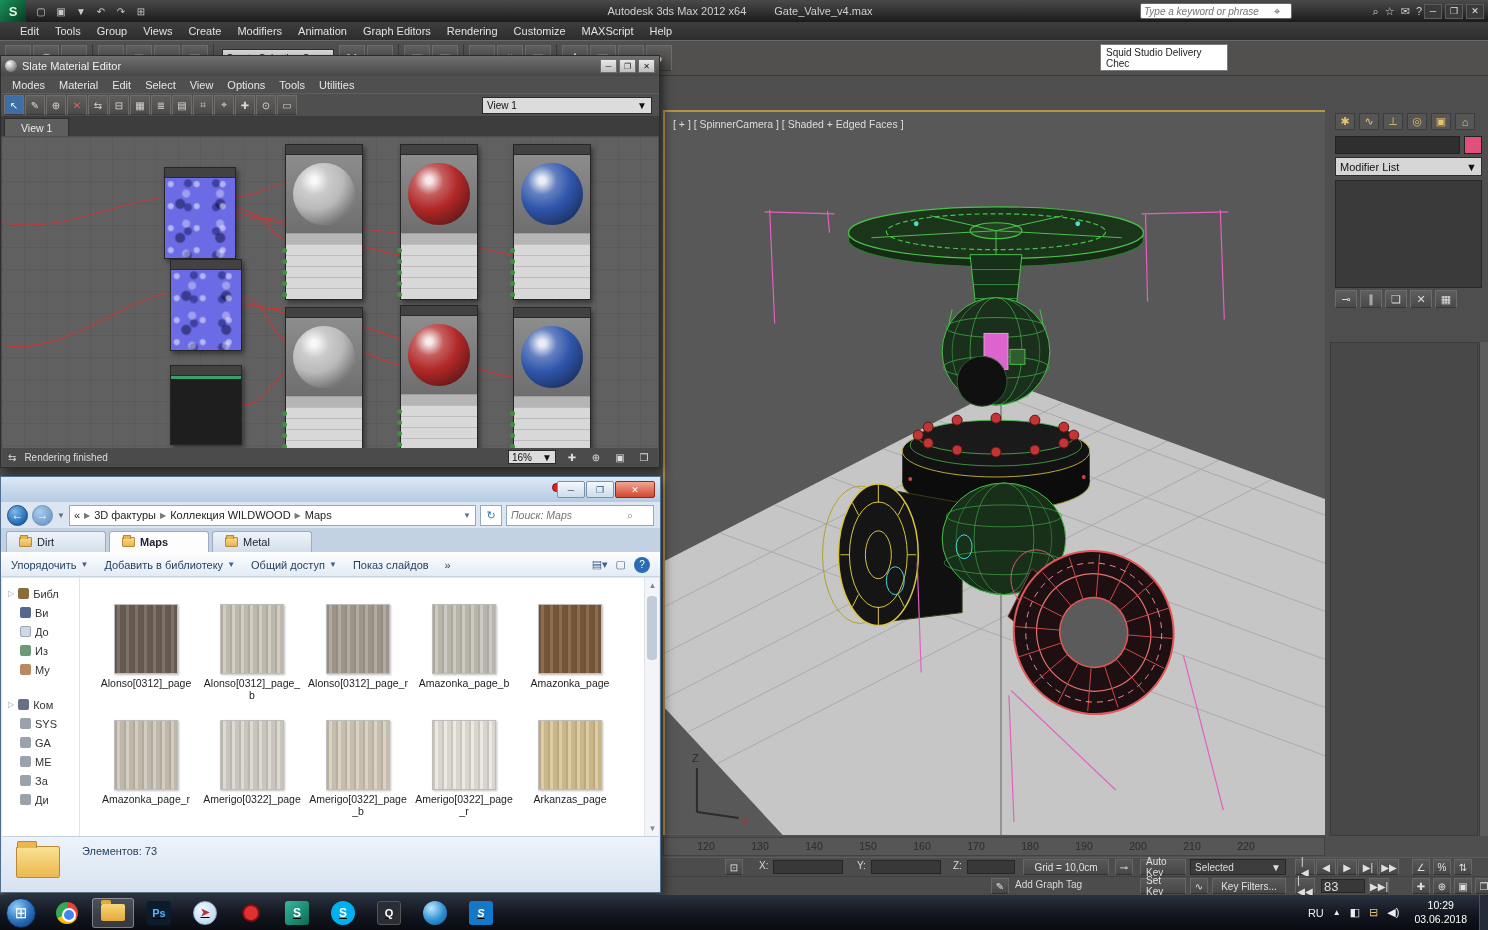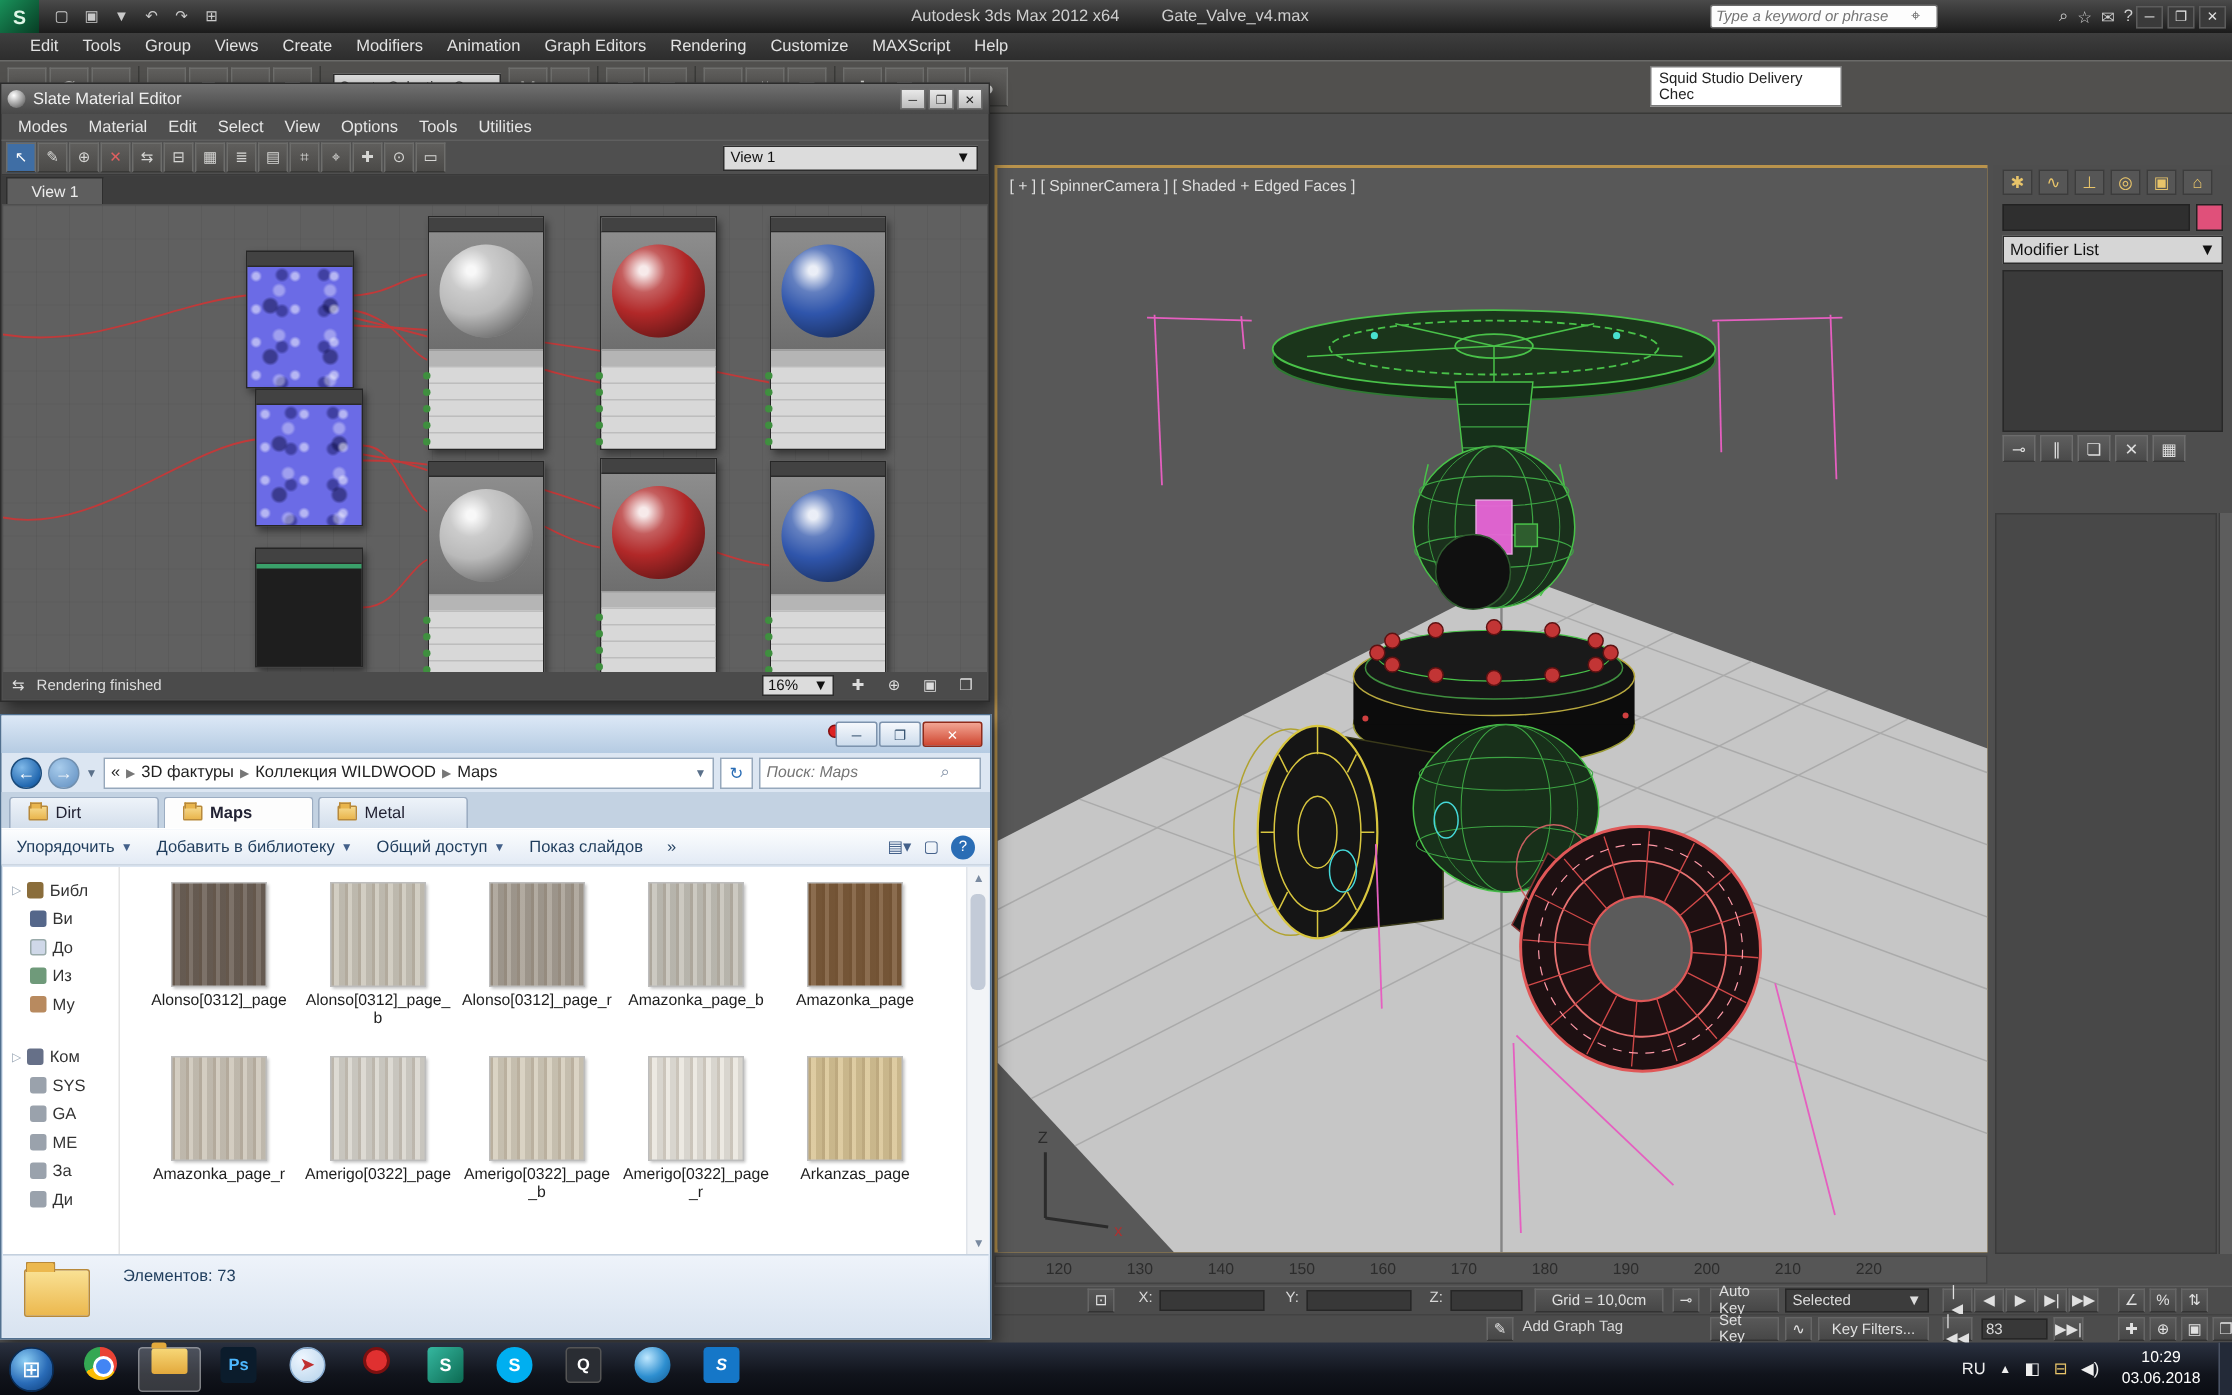--- a/index.html
+++ b/index.html
@@ -67,21 +67,21 @@
 
   
   .trackbar { position:absolute; left:663px; top:837px; width:662px; height:19px; background:#565656;
     border:1px solid #434343; z-index:3; }
   .tick { position:absolute; top:2px; transform:translateX(-50%); color:#2c2c2c; font-size:10.5px; }
   .sbar1, .sbar2 { position:absolute; left:663px; right:0; height:19px; background:#4c4c4c; z-index:3; color:#d8d8d8; }
   .sbar1 { top:857px; border-top:1px solid #5d5d5d; }
   .sbar2 { top:876px; height:19px; border-top:1px solid #424242; }
   .sb-abs { position:absolute; top:2px; font-size:10px; }
   .coord-field { position:absolute; top:2px; height:14px; background:#383838; border:1px solid #262626; color:#ddd;
-    font-size:10px; padding:0 2px; width:70px; font-family:inherit; }
+    font-size:13px; padding:0 2px; width:70px; font-family:inherit; }
   .sb-btn { position:absolute; top:1px; height:16px; background:linear-gradient(#585858,#474747);
     border:1px solid #666; border-bottom-color:#333; color:#e0e0e0; font-size:10px;
     display:flex; align-items:center; justify-content:center; padding:0 5px; }
   .sb-combo { position:absolute; top:1px; height:16px; background:#3c3c3c; border:1px solid #262626; color:#ddd;
     font-size:10px; display:flex; align-items:center; justify-content:space-between; padding:0 4px; }
   .pb-btn { width:20px; }
 
   
   .slate { position:absolute; left:0; top:55px; width:660px; height:413px; background:#4f4f4f;
     border:1px solid #2c2c2c; box-shadow:3px 4px 10px rgba(0,0,0,.55); z-index:20; }
@@ -166,21 +166,21 @@
   .cmd-right { margin-left:auto; display:flex; gap:8px; align-items:center; }
   .help-circle { width:16px; height:16px; border-radius:50%; background:#2a6db5; color:#fff; font-size:10px;
     display:flex; align-items:center; justify-content:center; }
   .ex-body { position:absolute; left:1px; right:1px; top:101px; bottom:56px; background:#fff; display:flex; }
   .ex-side { width:78px; border-right:1px solid #e4e4e4; padding-top:6px; overflow:hidden; }
   .side-item { display:flex; align-items:center; gap:4px; height:19px; padding-left:6px; color:#333; white-space:nowrap; }
   .side-item.child { padding-left:18px; }
   .side-item.group-gap { margin-top:16px; }
   .side-tri { color:#9aa7b5; font-size:8px; }
   .side-ico { width:11px; height:11px; border-radius:2px; flex:0 0 auto; }
-  .ex-grid { flex:1; padding:10px 2px 12px 16px; display:grid; grid-template-columns:repeat(5,106px); grid-auto-rows:116px; }
+  .ex-grid { flex:1; padding:10px 2px 12px 16px; display:grid; grid-template-columns:repeat(5,106px); grid-auto-rows:116px;margin-top:16px; }
   .tile { width:100px; text-align:center; }
   .thumb { width:64px; height:70px; margin:0 auto 3px; border:1px solid #bdbdbd; box-shadow:1px 1px 2px rgba(0,0,0,.25); position:relative; }
   .thumb::after { content:""; position:absolute; inset:0;
     background:repeating-linear-gradient(90deg, rgba(60,40,20,.18) 0 2px, rgba(255,255,255,.10) 2px 5px, rgba(0,0,0,.08) 5px 9px); }
   .tile-name { font-size:10.5px; color:#1e1e1e; line-height:1.15; word-break:break-all; }
   .ex-scroll { width:15px; background:#f2f4f7; border-left:1px solid #e0e4ea; position:relative; }
   .ex-scroll .thumb-bar { position:absolute; top:18px; left:2px; width:10px; height:64px; background:#c3cbd8; border-radius:4px; }
   .ex-scroll .arr { position:absolute; left:0; width:15px; height:15px; color:#7a8aa0; font-size:8px; text-align:center; line-height:15px; }
   .ex-status { position:absolute; left:1px; right:1px; bottom:1px; height:55px;
     background:linear-gradient(#eef3fa,#d8e3f0); border-top:1px solid #c4d0de; }
@@ -189,21 +189,21 @@
   .big-folder::before { content:""; position:absolute; top:-6px; left:0; width:18px; height:6px;
     background:#ecb84e; border:1px solid #b8893a; border-bottom:none; border-radius:2px 2px 0 0; }
   .ex-count { position:absolute; left:80px; top:8px; color:#1e3c5c; }
 
   
   .taskbar { position:absolute; left:0; right:0; bottom:0; height:35px;
     background:linear-gradient(#2a3140,#11141c 60%,#0a0c12); z-index:50; display:flex; align-items:center; }
   .start-orb { width:30px; height:30px; border-radius:50%; margin:0 8px 0 6px;
     background:radial-gradient(circle at 35% 30%, #8ed0f5, #2a6cb8 55%, #0b3a74); border:1px solid #0a2c55;
     color:#fff; font-size:15px; display:flex; align-items:center; justify-content:center; }
-  .tb-app { width:42px; height:30px; border-radius:3px; display:flex; align-items:flex-start; justify-content:center; margin:0 2px; }
+  .tb-app { width:42px; height:30px; border-radius:3px; display:flex; align-items:center; justify-content:center; margin:0 2px;text-decoration:underline; }
   .tb-app.active { background:rgba(255,255,255,.18); border:1px solid rgba(255,255,255,.35); }
   .chrome-ico { width:22px; height:22px; border-radius:50%; background:conic-gradient(#ea4335 0 120deg,#fbbc05 0 240deg,#34a853 0 360deg); position:relative; }
   .chrome-ico::after { content:""; position:absolute; left:6px; top:6px; width:10px; height:10px; border-radius:50%;
     background:#4285f4; border:2px solid #fff; }
   .folder-ico { width:24px; height:17px; background:linear-gradient(#f7d777,#e3a93c); border-radius:2px; position:relative; }
   .folder-ico::before { content:""; position:absolute; top:-4px; left:0; width:10px; height:4px; background:#e3a93c; border-radius:2px 2px 0 0; }
   .sq-ico { width:24px; height:24px; border-radius:3px; display:flex; align-items:center; justify-content:center; font-weight:bold; }
   .circ-ico { width:24px; height:24px; border-radius:50%; display:flex; align-items:center; justify-content:center; font-weight:bold; }
   .tray { margin-left:auto; display:flex; align-items:center; gap:9px; color:#eee; padding-right:6px; }
   .clock { text-align:center; line-height:1.25; color:#fff; font-size:10.5px; margin:0 6px; }

